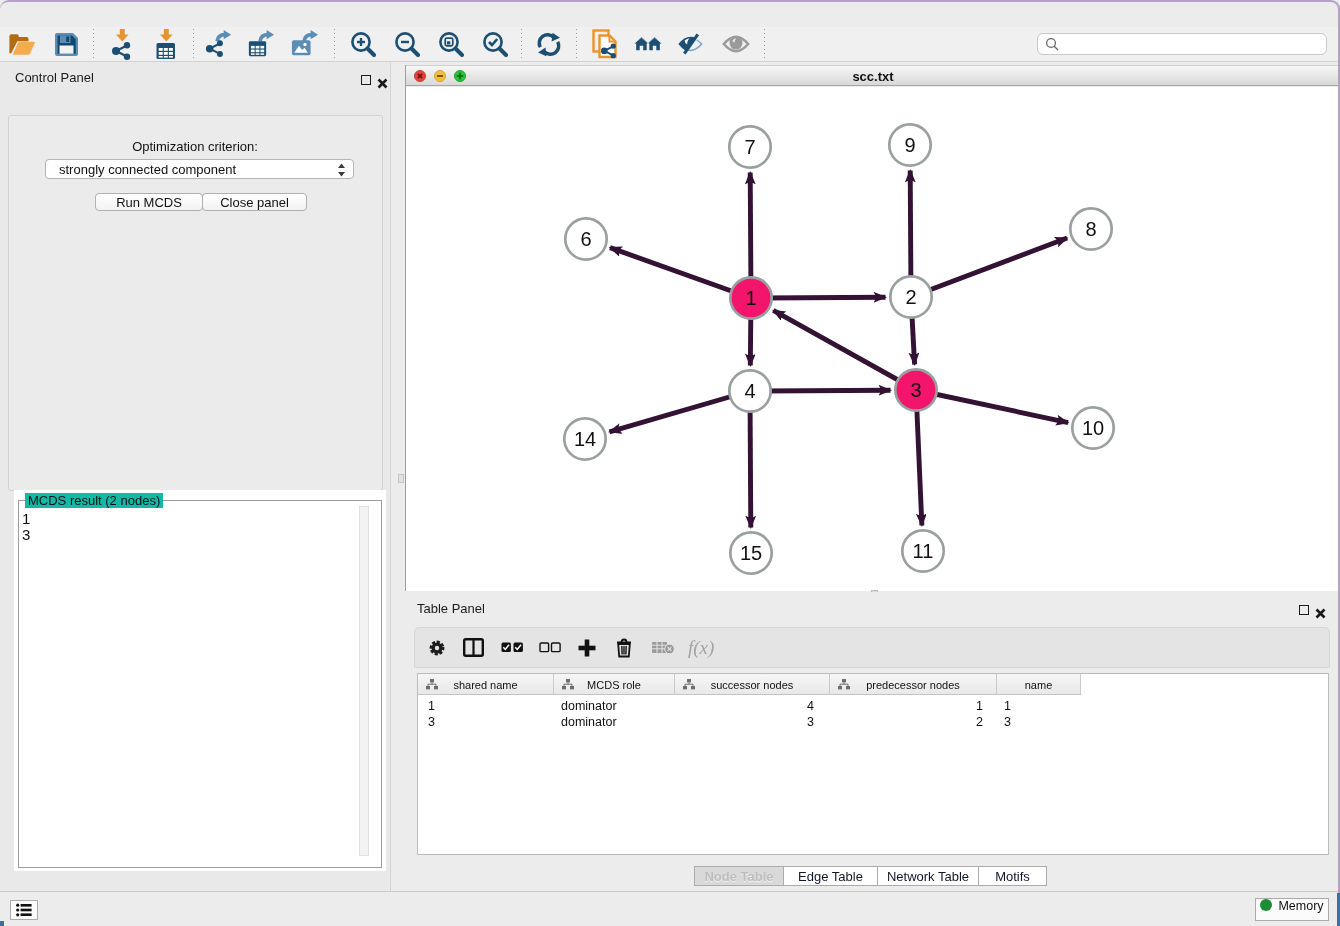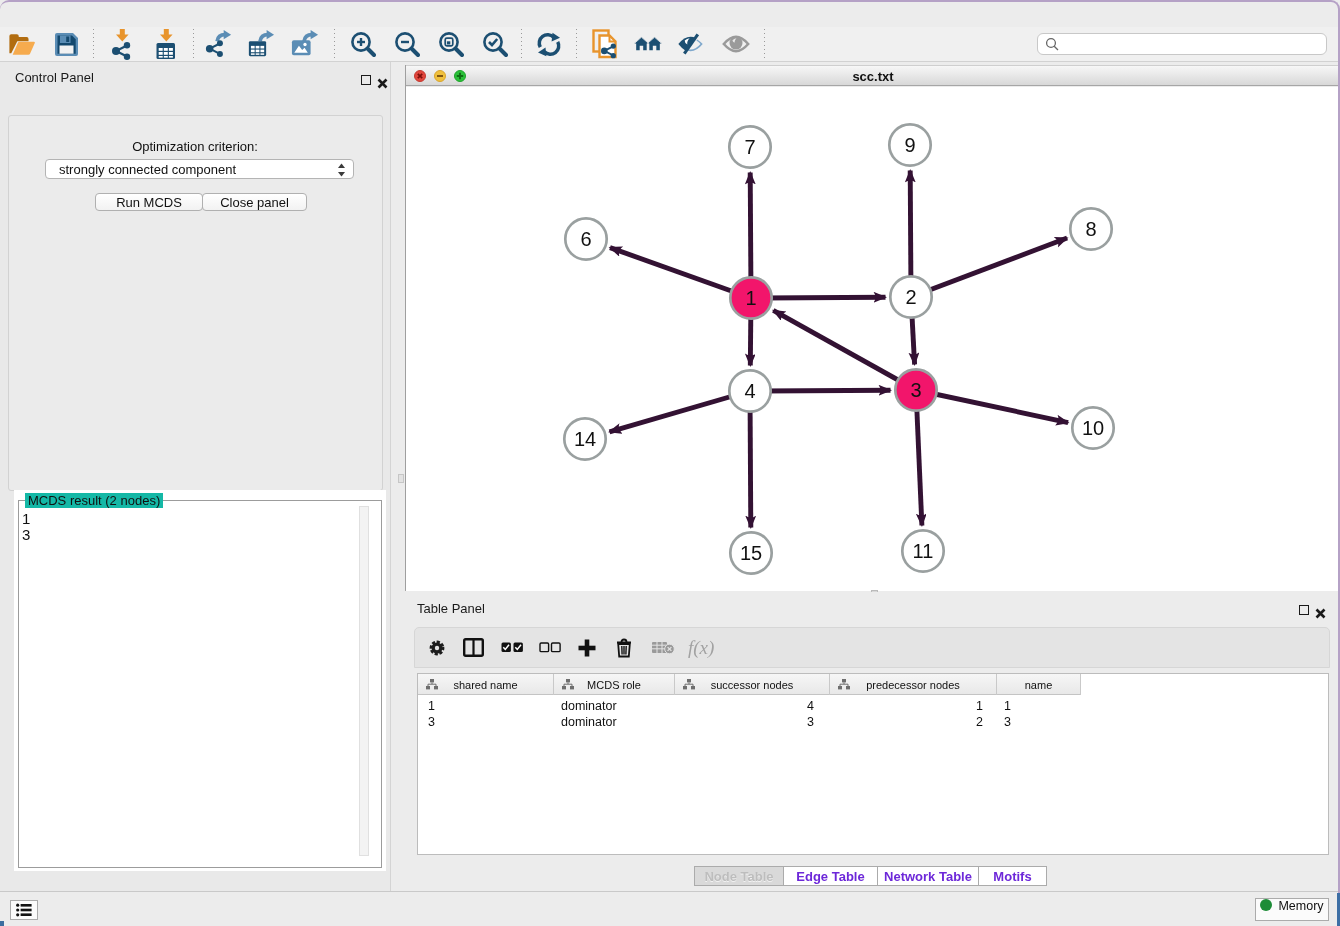--- a/index.html
+++ b/index.html
@@ -37,21 +37,21 @@
 #grip {position:absolute;left:465px;top:503px;width:7px;height:5px;background:#d8d8d8;border:1px solid #bbb}
 #tpanel {position:absolute;left:398px;top:592px;width:942px;height:299px;background:#ececec}
 #tp-toolbar {position:absolute;left:16px;top:35px;width:916px;height:41px;background:#e4e4e4;border:1px solid #d6d6d6;border-radius:5px 5px 0 0;display:flex;align-items:center}
 .tpi {display:flex;align-items:center;justify-content:center;flex:none}
 #tp-table {position:absolute;left:19px;top:81px;width:912px;height:182px;background:#fff;border:1px solid #bcbcbc}
 #tp-headrow {position:absolute;left:0;top:0;height:21px;display:flex;background:linear-gradient(#f6f6f6,#e8e8e8);border-bottom:1px solid #c4c4c4}
 .hcell {height:21px;display:flex;align-items:center;justify-content:center;font-size:11px;color:#111;border-right:1px solid #c9c9c9;position:relative}
 .trow {position:absolute;left:0;height:16px;font-size:12.5px;color:#111}
 .trow span {position:absolute;top:1px}
 #tp-tabs {position:absolute;left:296px;top:274px;height:20px;display:flex;border:1px solid #ababab;border-radius:0;overflow:hidden;background:#fff}
-.btab {font-size:13px;font-weight:bold;display:flex;align-items:center;justify-content:center;color:#6d28d9;border-right:1px solid #ababab}
+.btab {font-size:13px;font-weight:normal;display:flex;align-items:center;justify-content:center;color:#0f172a;border-right:1px solid #ababab}
 .btab:last-child {border-right:none}
 .btab.sel {background:#d9d9d9;color:#bdbdbd;text-shadow:0 1px 0 #f2f2f2;font-weight:bold}
 #statusbar {position:absolute;left:0;top:891px;width:1340px;height:35px;background:#ececec;border-top:1px solid #c9c9c9}
 #sb-btn {position:absolute;left:10px;top:8px;width:28px;height:20px;background:#fbfbfb;border:1px solid #ababab;display:flex;align-items:center;justify-content:center}
 #mem-btn {position:absolute;right:11px;top:6px;width:74px;height:23px;background:#fbfbfb;border:1px solid #ababab;display:flex;align-items:flex-start;justify-content:center;font-size:12.5px;color:#111}
 #mem-btn i {width:12px;height:12px;border-radius:50%;background:#1d8c37;margin-right:6px}
 #frame {position:absolute;left:0;top:0;width:1340px;height:926px;border-top:2.5px solid #b5a1c6;border-right:2.5px solid #b5a1c6;border-radius:9px 9px 0 0;pointer-events:none;z-index:50}
 </style></head><body>
 <div id="app">
   <div id="toolbar">

